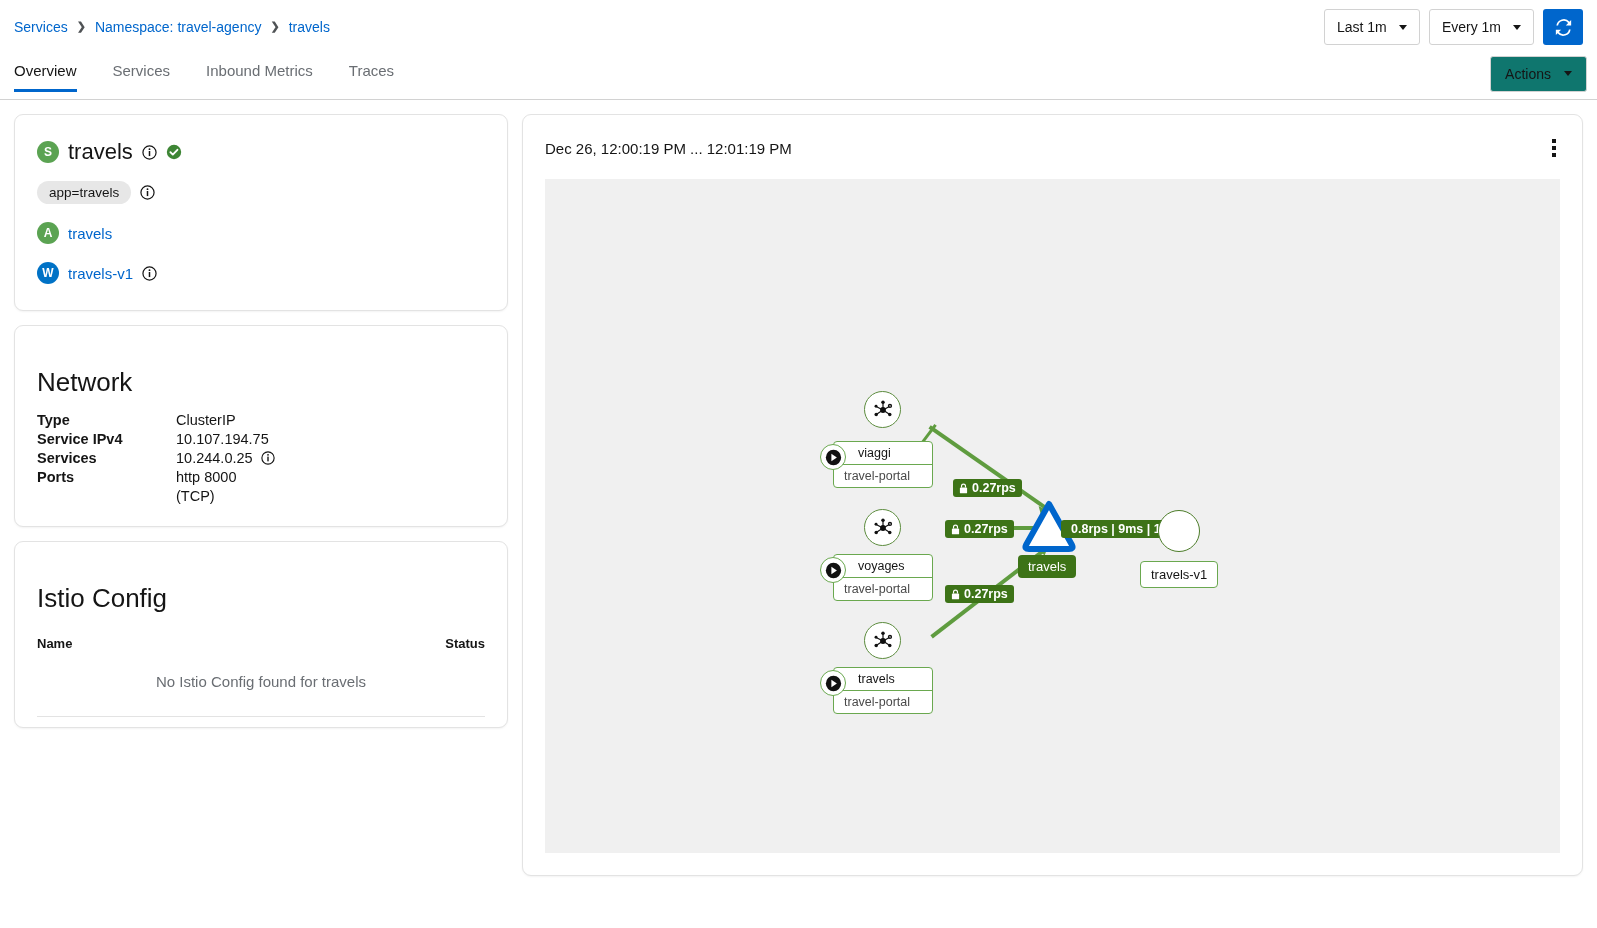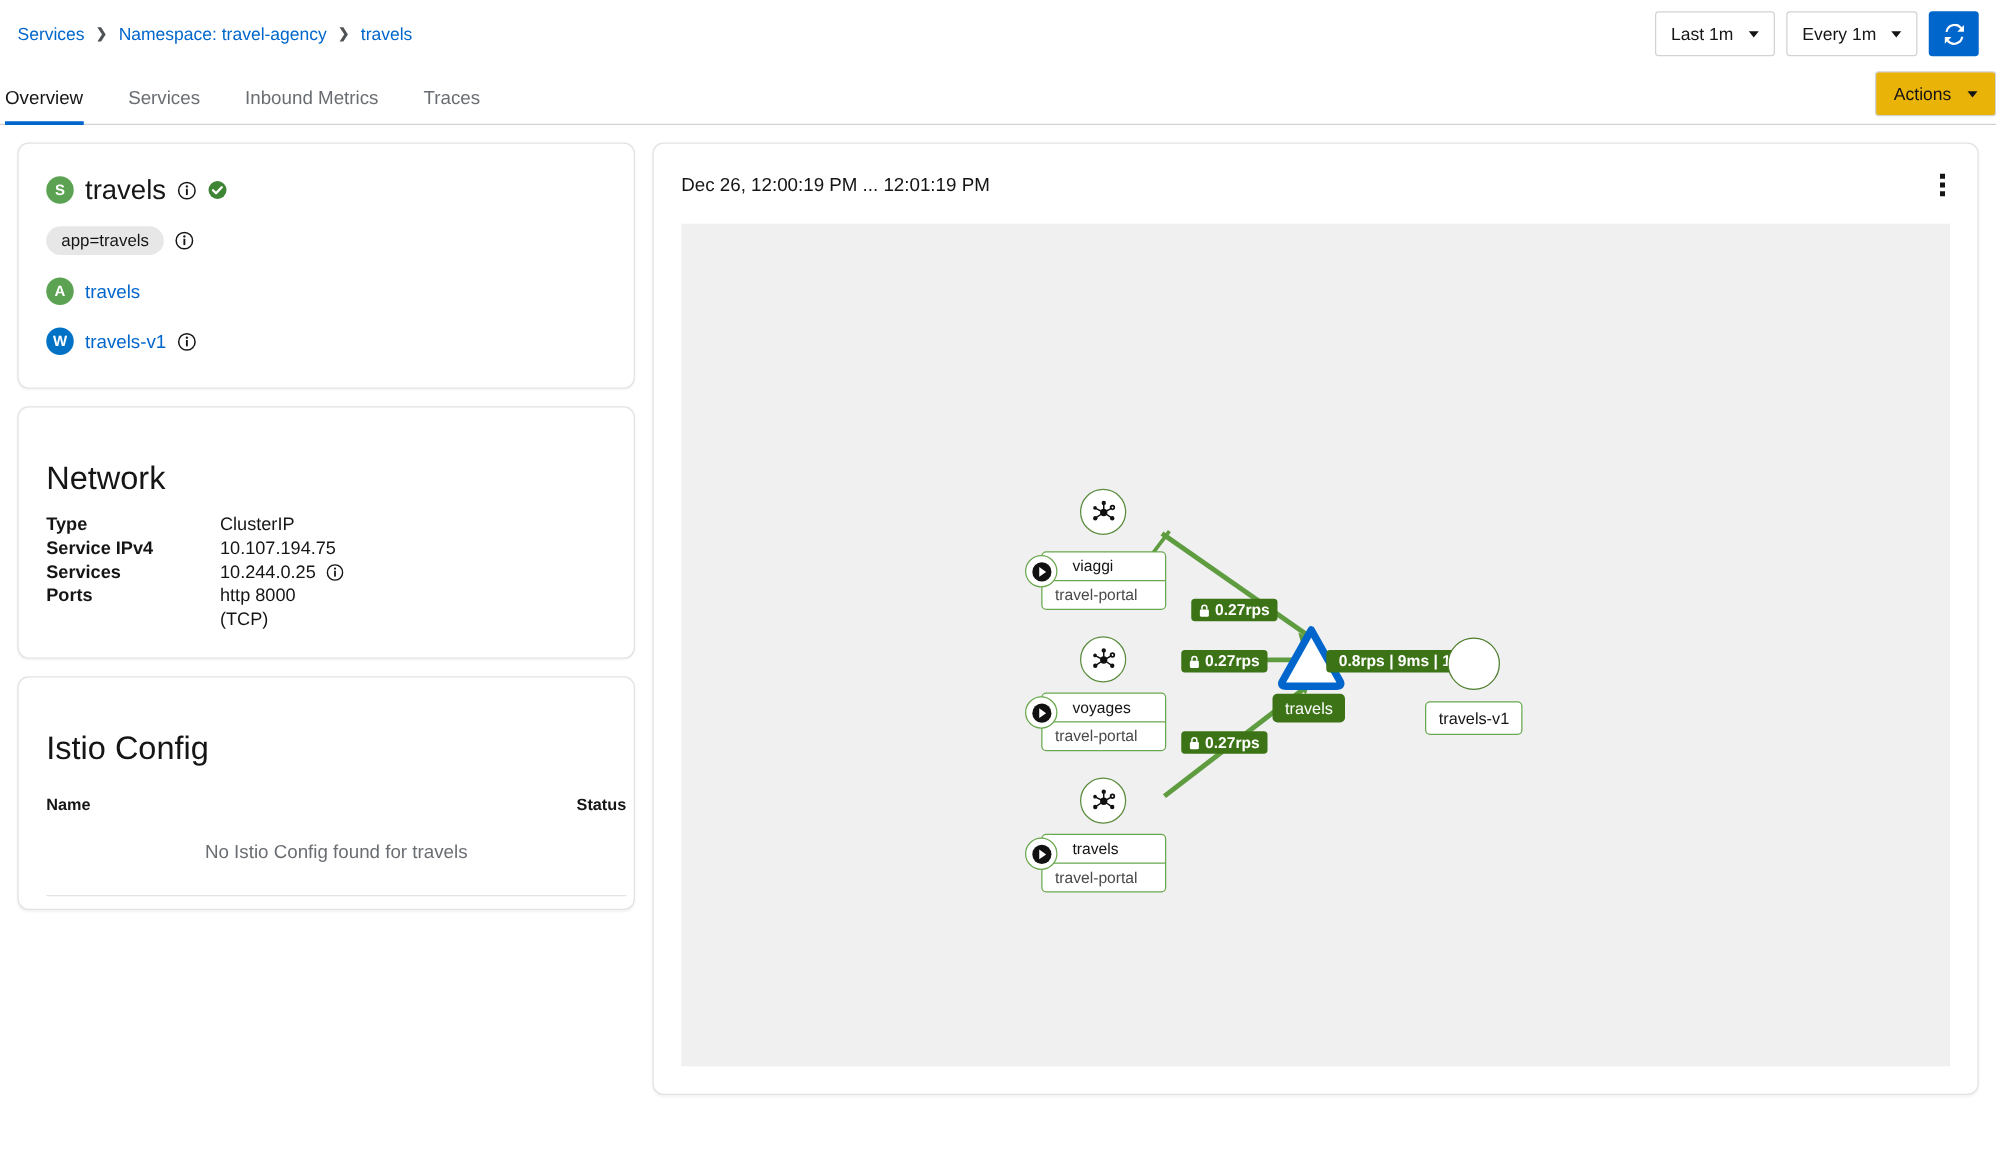--- a/index.html
+++ b/index.html
@@ -44,38 +44,38 @@
   }
   .refresh-btn {
     width: 40px; height: 36px; background: #0066cc; border-radius: 3px;
     display: flex; align-items: center; justify-content: center;
     cursor: pointer; border: none;
   }
 
   
   .tabrow {
     position: relative; height: 46px;
-    display: flex; align-items: flex-end;
-    padding: 0 0;
+    display: flex; align-items: center;
+    padding: 0 10px;
     border-bottom: 1px solid #d2d2d2;
   }
   .tabs { display: flex; align-items: flex-end; gap: 0; }
   .tab {
     font-size: 15px; color: #6a6e73; padding: 0 18px 12px 18px;
     cursor: pointer; position: relative;
   }
   .tab:first-child { padding-left: 4px; }
   .tab.active { color: #151515; }
   .tab.active::after {
     content: ""; position: absolute; left: 4px; right: 18px;
     bottom: -1px; height: 3px; background: #0066cc;
   }
   .actions-wrap { margin-left: auto; padding-bottom: 6px; }
   .actions-btn {
-    height: 36px; border: 1px solid #d2d2d2; background: #eab308;
+    height: 36px; border: 1px solid #d2d2d2; background: #0f766e;
     border-radius: 3px; display: flex; align-items: center; gap: 13px;
     padding: 0 14px; font-size: 14px; cursor: pointer;
   }
 
   
   .body { display: flex; padding: 14px 14px 0 14px; gap: 14px; align-items: flex-start; }
   .left-col { width: 494px; flex: 0 0 494px; display: flex; flex-direction: column; gap: 14px; }
 
   .card {
     background: #fff;
@@ -108,21 +108,21 @@
   .ico { display: inline-flex; align-items: center; }
 
   
   .net-card { padding: 20px 22px 22px 22px; }
   .card-h { font-size: 26px; font-weight: 400; margin-bottom: 14px; margin-top: 21px; }
   .kv { display: grid; grid-template-columns: 139px 1fr; row-gap: 3px; font-size: 14.5px; }
   .kv .k { font-weight: bold; }
   .kv .v { color: #151515; display: flex; align-items: center; gap: 8px; }
 
   
-  .istio-card { padding: 20px 6px 10px 22px; }
+  .istio-card { padding: 20px 22px 10px 22px; }
   .istio-head {
     display: flex; font-size: 13px; font-weight: bold;
     padding: 8px 0 14px 0;
   }
   .istio-head .c-name { flex: 1; }
   .istio-empty {
     text-align: center; color: #6a6e73; font-size: 15px;
     padding: 8px 0 26px 0; border-bottom: 1px solid #e3e3e3;
   }
 

